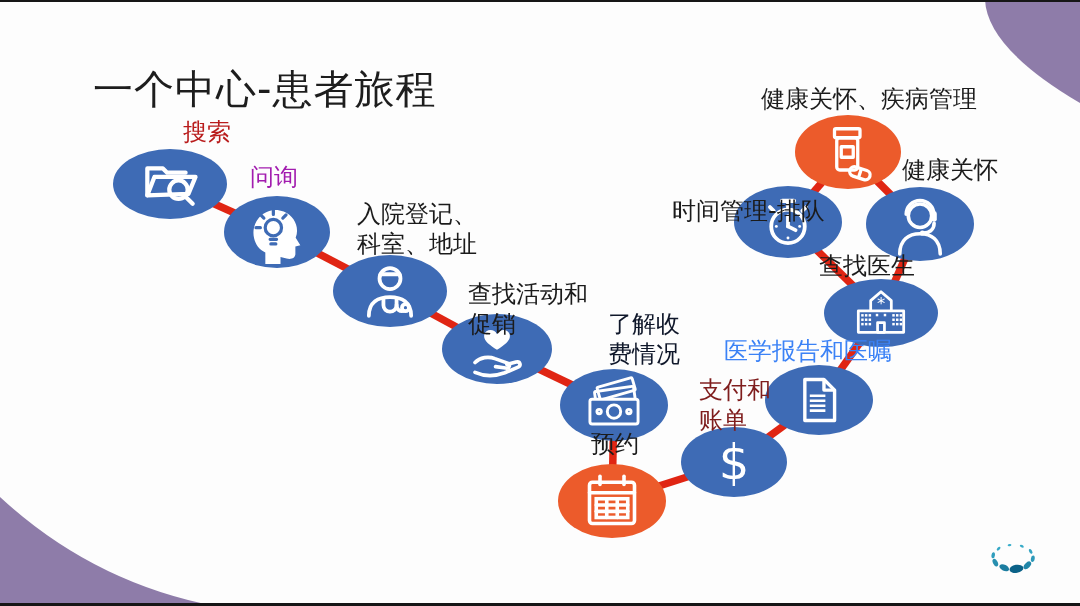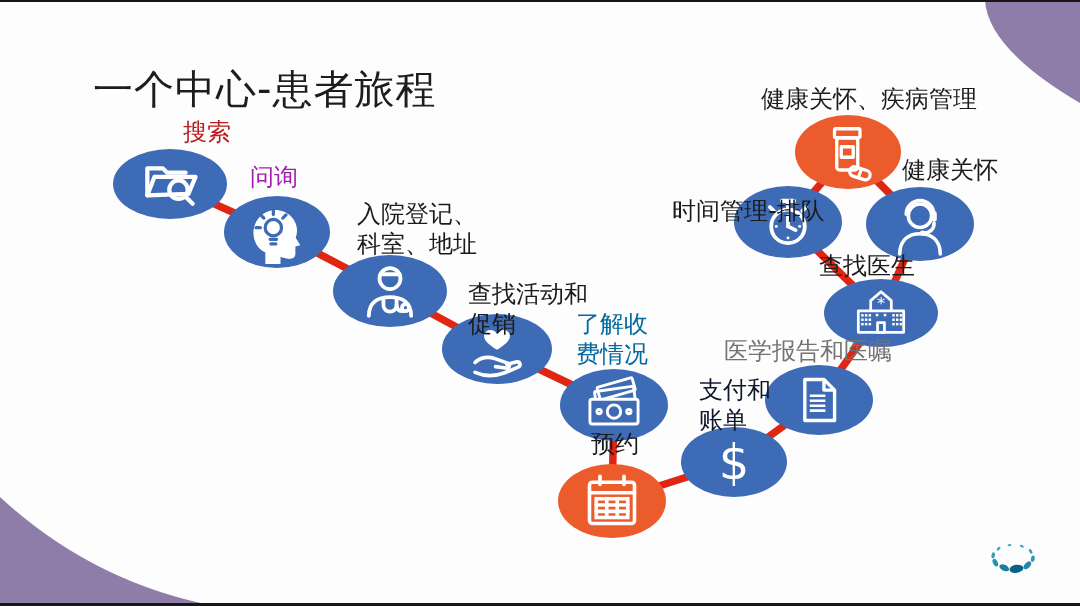--- a/index.html
+++ b/index.html
@@ -107,21 +107,21 @@
           <g fill="none" stroke="#fff" stroke-width="2" stroke-linejoin="round">
   <rect x="13" y="8.5" width="25" height="9" rx="1" transform="rotate(-16 25 13)"></rect>
   <rect x="11" y="13" width="27" height="9" rx="1" transform="rotate(-8 24 17)"></rect>
   <rect x="7.5" y="20" width="33" height="17" rx="1.5" fill="var(--bg)"></rect>
   <circle cx="24" cy="28.5" r="4.6"></circle>
             <circle cx="13.8" cy="28.5" r="1.5"></circle>
             <circle cx="34.2" cy="28.5" r="1.5"></circle>
           </g>
         </svg>
       </div>
-      <div class="nodelabel" style="left: 576px; top: 310px; color: #0369a1; text-align: right;">了解收
+      <div class="nodelabel" style="left: 608px; top: 310px; color: #0f172a; text-align: right;">了解收
 费情况</div>
       <div class="node" style="left: 558px; top: 464px; width: 108px; height: 74px; background: rgb(236, 91, 43); --bg: #EC5B2B;">
         <svg viewBox="0 0 48 48" width="72" height="72">
           <g fill="none" stroke="#fff" stroke-width="2.4" stroke-linecap="round">
   <rect x="9" y="11.5" width="30" height="27.5" rx="2"></rect>
             <line x1="9" y1="18.5" x2="39" y2="18.5"></line>
   <line x1="16" y1="7.5" x2="16" y2="13"></line>
             <line x1="32" y1="7.5" x2="32" y2="13"></line>
   <rect x="13.5" y="22.5" width="21" height="12.5"></rect>
   <line x1="20.5" y1="22.5" x2="20.5" y2="35"></line>
@@ -130,32 +130,32 @@
             <line x1="13.5" y1="30.9" x2="34.5" y2="30.9"></line>
           </g>
         </svg>
       </div>
       <div class="nodelabel" style="left: 591px; top: 430px; color: rgb(27, 27, 27);">预约</div>
       <div class="node" style="left: 681px; top: 427px; width: 106px; height: 70px; background: rgb(62, 107, 181); --bg: #3E6BB5;">
         <svg viewBox="0 0 48 48" width="68" height="68">
           <text x="24" y="36" text-anchor="middle" font-size="34" font-family="'DejaVu Sans',sans-serif" fill="#fff">$</text>
         </svg>
       </div>
-      <div class="nodelabel" style="left: 699px; top: 376px; color: #0f172a;">支付和
+      <div class="nodelabel" style="left: 699px; top: 376px; color: #7f1d1d;">支付和
 账单</div>
       <div class="node" style="left: 765px; top: 365px; width: 108px; height: 70px; background: rgb(62, 107, 181); --bg: #3E6BB5;">
         <svg viewBox="0 0 48 48" width="68" height="68">
           <g fill="none" stroke="#fff" stroke-width="2.4" stroke-linejoin="round">
   <path d="M14 9.5 h13.5 l7.5 7.5 v21.5 h-21 Z"></path>
             <path d="M27.5 9.5 v7.5 h7.5"></path>
   <path stroke-width="1.8" d="M17.5 21 h11 M17.5 24.5 h11 M17.5 28 h11 M17.5 31.5 h11"></path>
           </g>
         </svg>
       </div>
-      <div class="nodelabel" style="left: 724px; top: 337px; color: #737373;">医学报告和医嘱</div>
+      <div class="nodelabel" style="left: 724px; top: 337px; color: #3b82f6;">医学报告和医嘱</div>
       <div class="node" style="left: 824px; top: 279px; width: 114px; height: 68px; background: rgb(62, 107, 181); --bg: #3E6BB5;">
         <svg viewBox="0 0 48 48" width="66" height="66">
           <g fill="none" stroke="#fff" stroke-width="2" stroke-linejoin="round">
   <rect x="7.5" y="22.5" width="33" height="15.5"></rect>
   <path d="M16.5 22.5 V15 L24 8.5 L31.5 15 V22.5"></path>
   <rect x="21.5" y="31" width="5" height="7"></rect>
           </g>
   <text x="24" y="21" text-anchor="middle" font-size="12" fill="#fff" font-family="'DejaVu Sans',sans-serif">*</text>
   <g fill="#fff" stroke="none">
   <rect x="9.6" y="24.8" width="1.8" height="1.8"></rect>

